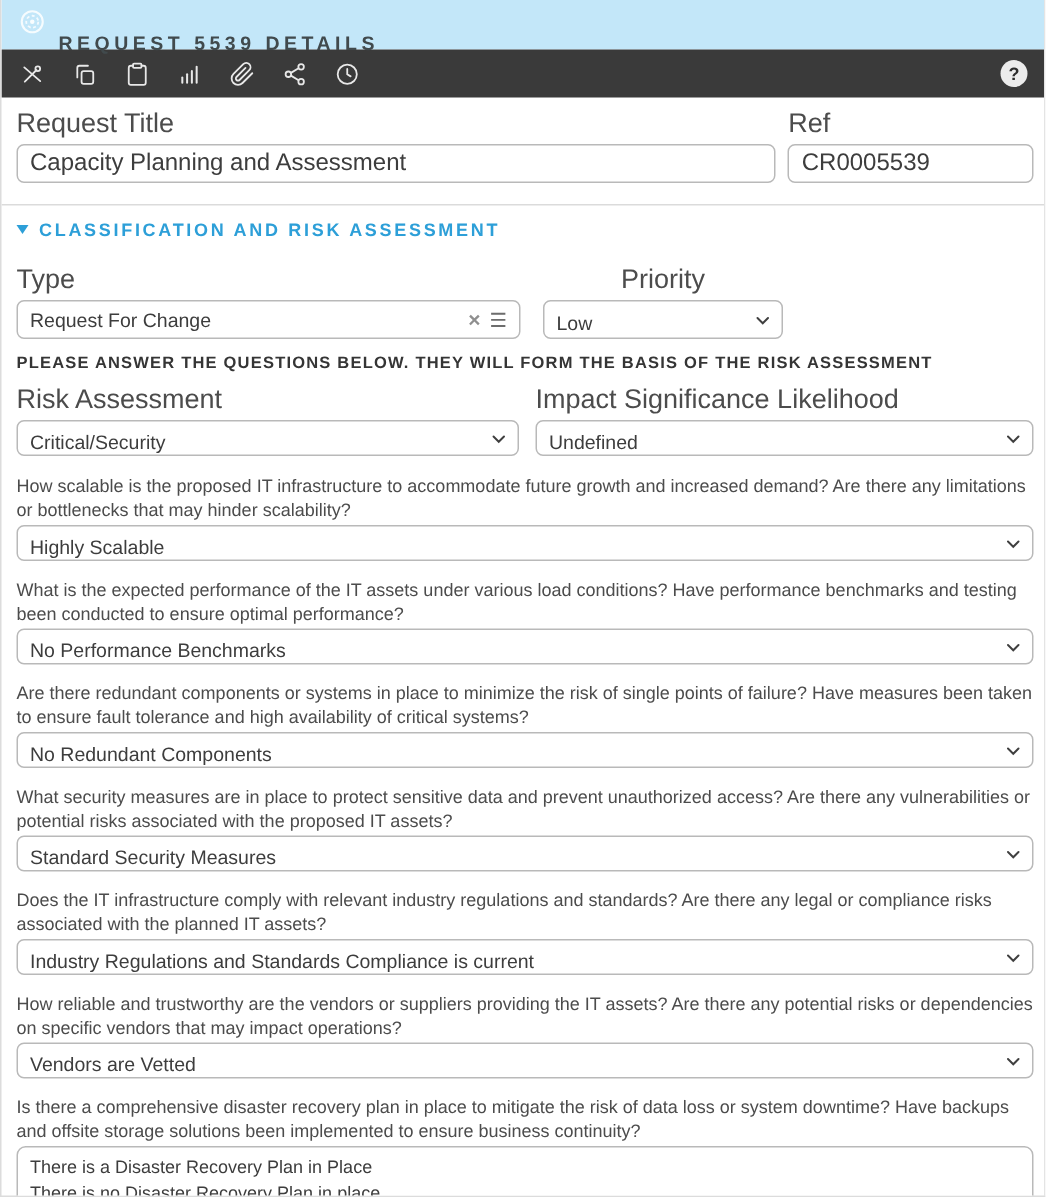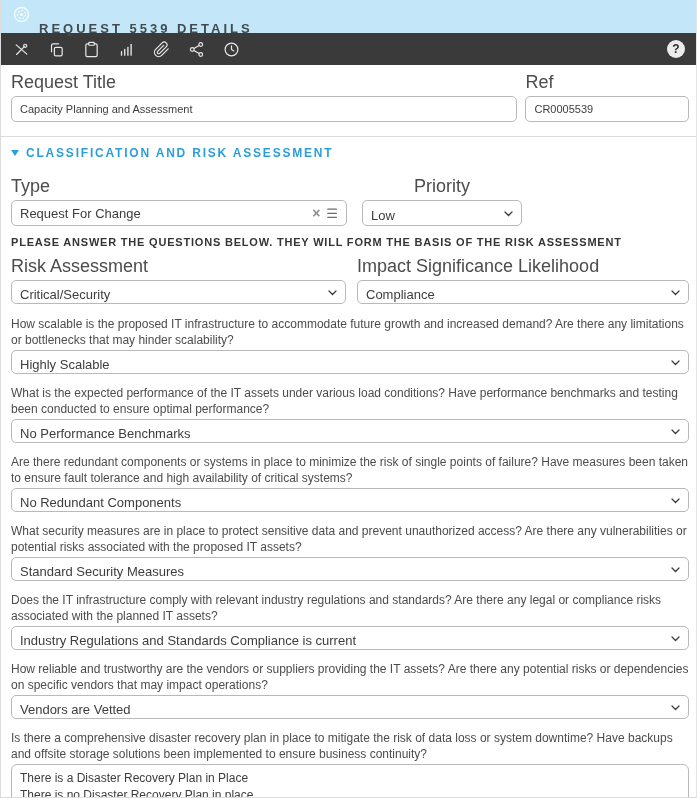--- a/index.html
+++ b/index.html
@@ -21,21 +21,21 @@
               justify-content:center; cursor:pointer; }
 
   
   .content { padding:0 7px 0 10px; }
   .label { font-size:18px; color:#4c4c4c; margin-bottom:3px; display:block; }
   .row { display:flex; }
   .row1 { margin-top:7px; }
   .col-title { width:508px; margin-right:8px; }
   .col-ref { width:164px; }
   input.tbox { width:100%; height:26px; border:1px solid #b9b9b9; border-radius:5px; padding:0 8px;
-               font-family:"Liberation Sans", sans-serif; font-size:11px; color:#3d3d3d; background:#fff; outline:none; }
+               font-family:"Liberation Sans", sans-serif; font-size:16px; color:#3d3d3d; background:#fff; outline:none; }
 
   .divider { border-top:1px solid #dbdbdb; margin:14px -7px 0 -10px; }
 
   .section-hdr { display:flex; align-items:center; gap:7px; margin-top:9px; cursor:pointer; }
   .section-hdr .tri { width:0; height:0; border-left:4.5px solid transparent; border-right:4.5px solid transparent;
                       border-top:6px solid #2d9fd8; }
   .section-hdr .stext { font-size:12px; font-weight:700; letter-spacing:1.8px; color:#2d9fd8; }
 
   .row2 { margin-top:16px; }
   .col-type { width:336px; }
@@ -181,21 +181,21 @@
         <div class="select slim">
           <span>Critical/Security</span>
           <svg class="chev" width="9" height="6" viewBox="0 0 9 6">
               <path d="M1 1l3.5 3.5L8 1" fill="none" stroke="#3f3f3f" stroke-width="1.3" stroke-linecap="round"></path>
             </svg>
         </div>
       </div>
       <div class="col-impact">
         <span class="label">Impact Significance Likelihood</span>
         <div class="select slim">
-          <span>Compliance</span>
+          <span>Undefined</span>
           <svg class="chev" width="9" height="6" viewBox="0 0 9 6">
               <path d="M1 1l3.5 3.5L8 1" fill="none" stroke="#3f3f3f" stroke-width="1.3" stroke-linecap="round"></path>
             </svg>
         </div>
       </div>
     </div>
 
     <div class="q first">
       <div class="q-text">How scalable is the proposed IT infrastructure to accommodate future growth and increased demand? Are there any limitations or bottlenecks that may hinder scalability?</div>
       <div class="select slim">

